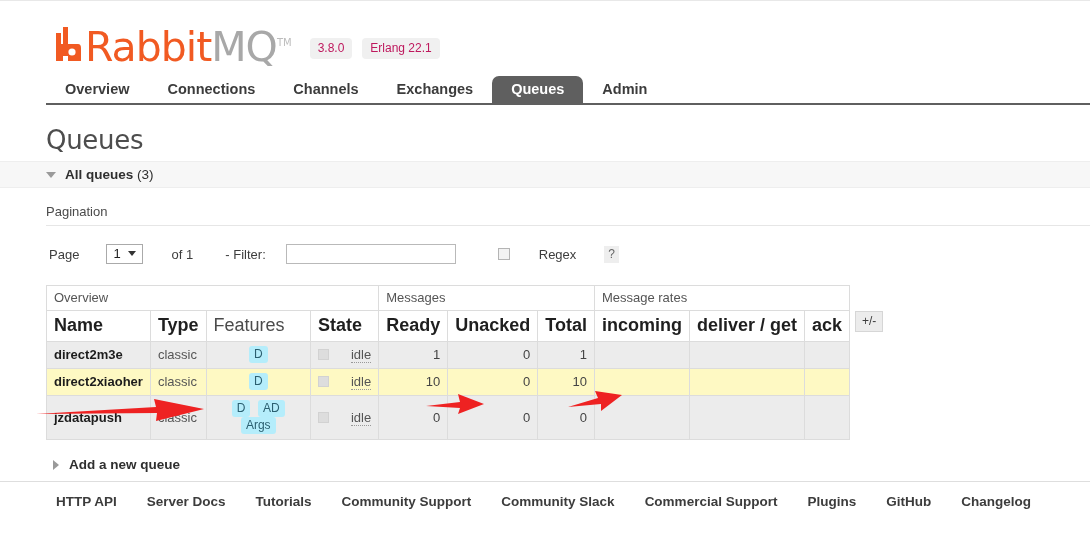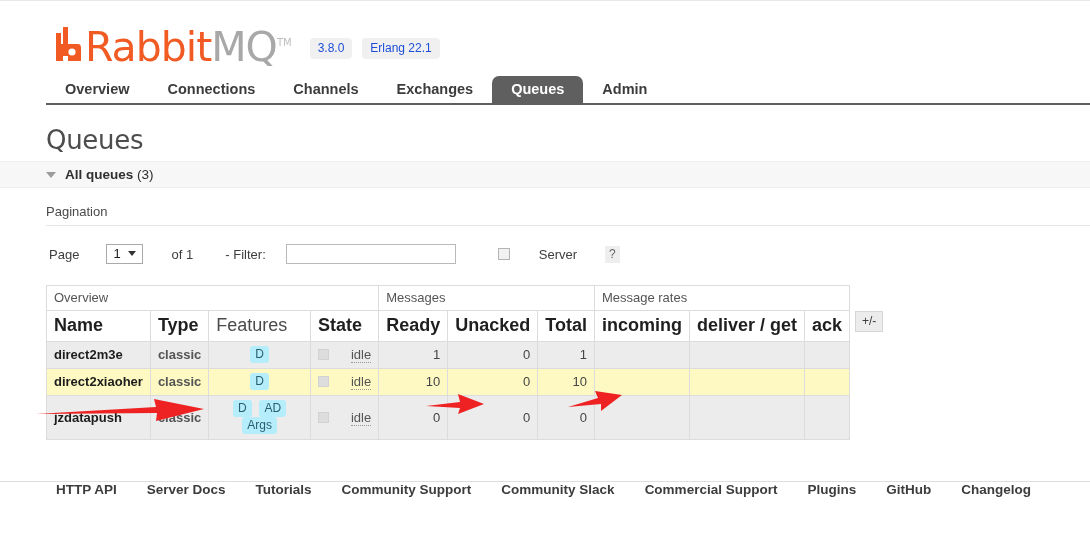--- a/index.html
+++ b/index.html
@@ -59,21 +59,21 @@
   }
   .ver-badges {
     display: flex;
     align-items: center;
     margin-left: 18px;
     position: relative;
     top: -4px;
   }
   .ver-badge {
     background: #f0f0f0;
-    color: #1d4ed8;
+    color: #be185d;
     font-size: 12px;
     border-radius: 4px;
     padding: 3px 8px 4px 8px;
     margin-right: 10px;
     white-space: nowrap;
   }
 
   
   #nav {
     margin: 14px 0 0 46px;
@@ -246,21 +246,21 @@
   }
   .hdr-row th.plain { font-weight: normal; color: #4b4b4b; margin-left: 24px; }
   .hdr-row th.num { text-align: right; }
   tbody tr.alt td { background: #ececec; }
   tbody tr td { background: #fef9c3; }
   td.qname {
     font-weight: bold;
     color: #1c1c1c;
     white-space: nowrap;
   }
-  td.qtype { color: #555555; font-weight: bold; }
+  td.qtype { color: #555555; }
   td.features { text-align: center; }
   td.state { text-align: left; white-space: nowrap; }
   td.num { text-align: right; color: #444444; }
   .feat-badge {
     display: inline-block;
     background: #b5edfb;
     color: #2b5f70;
     font-size: 12px;
     padding: 1px 5px 2px 5px;
     border-radius: 3px;
@@ -307,20 +307,21 @@
     color: #2f2f2f;
   }
 
   
   #footer {
     position: absolute;
     left: 0;
     top: 480px;
     width: 1090px;
     border-top: 1px solid #dedede;
+    padding-top: 12px;
   }
   #footer-links {
     margin-left: 56px;
     display: flex;
     align-items: center;
   }
   #footer-links a {
     font-size: 13.5px;
     font-weight: bold;
     color: #3c3c3c;
@@ -382,21 +383,21 @@
   <div id="pagination-controls">
     <span class="pg-text">Page</span>
     <span class="pg-select">
       <span>1</span>
       <span class="caret"></span>
     </span>
     <span class="pg-of">of 1</span>
     <span class="pg-filter-label">- Filter:</span>
     <input class="filter-input" type="text" placeholder="" style="">
     <span class="chk"></span>
-    <span class="regex-label">Server</span>
+    <span class="regex-label">Regex</span>
     <span class="help-q">?</span>
   </div>
 
   <table id="queues-table">
     <thead>
       <tr class="grp-row">
         <th colspan="4">Overview</th>
         <th colspan="3">Messages</th>
         <th colspan="3">Message rates</th>
       </tr>
@@ -462,20 +463,24 @@
         <td class="num">0</td>
         <td class="num"></td>
         <td class="num"></td>
         <td class="num"></td>
       </tr>
     </tbody>
   </table>
 
   <div id="plusminus">+/-</div>
 
+  <div id="add-queue">
+    <span class="tri-right"></span>
+    <span class="label">Add a new queue</span>
+  </div>
 
   <div id="footer">
     <div id="footer-links">
       <a>HTTP API</a>
       <a>Server Docs</a>
       <a>Tutorials</a>
       <a>Community Support</a>
       <a>Community Slack</a>
       <a>Commercial Support</a>
       <a>Plugins</a>

